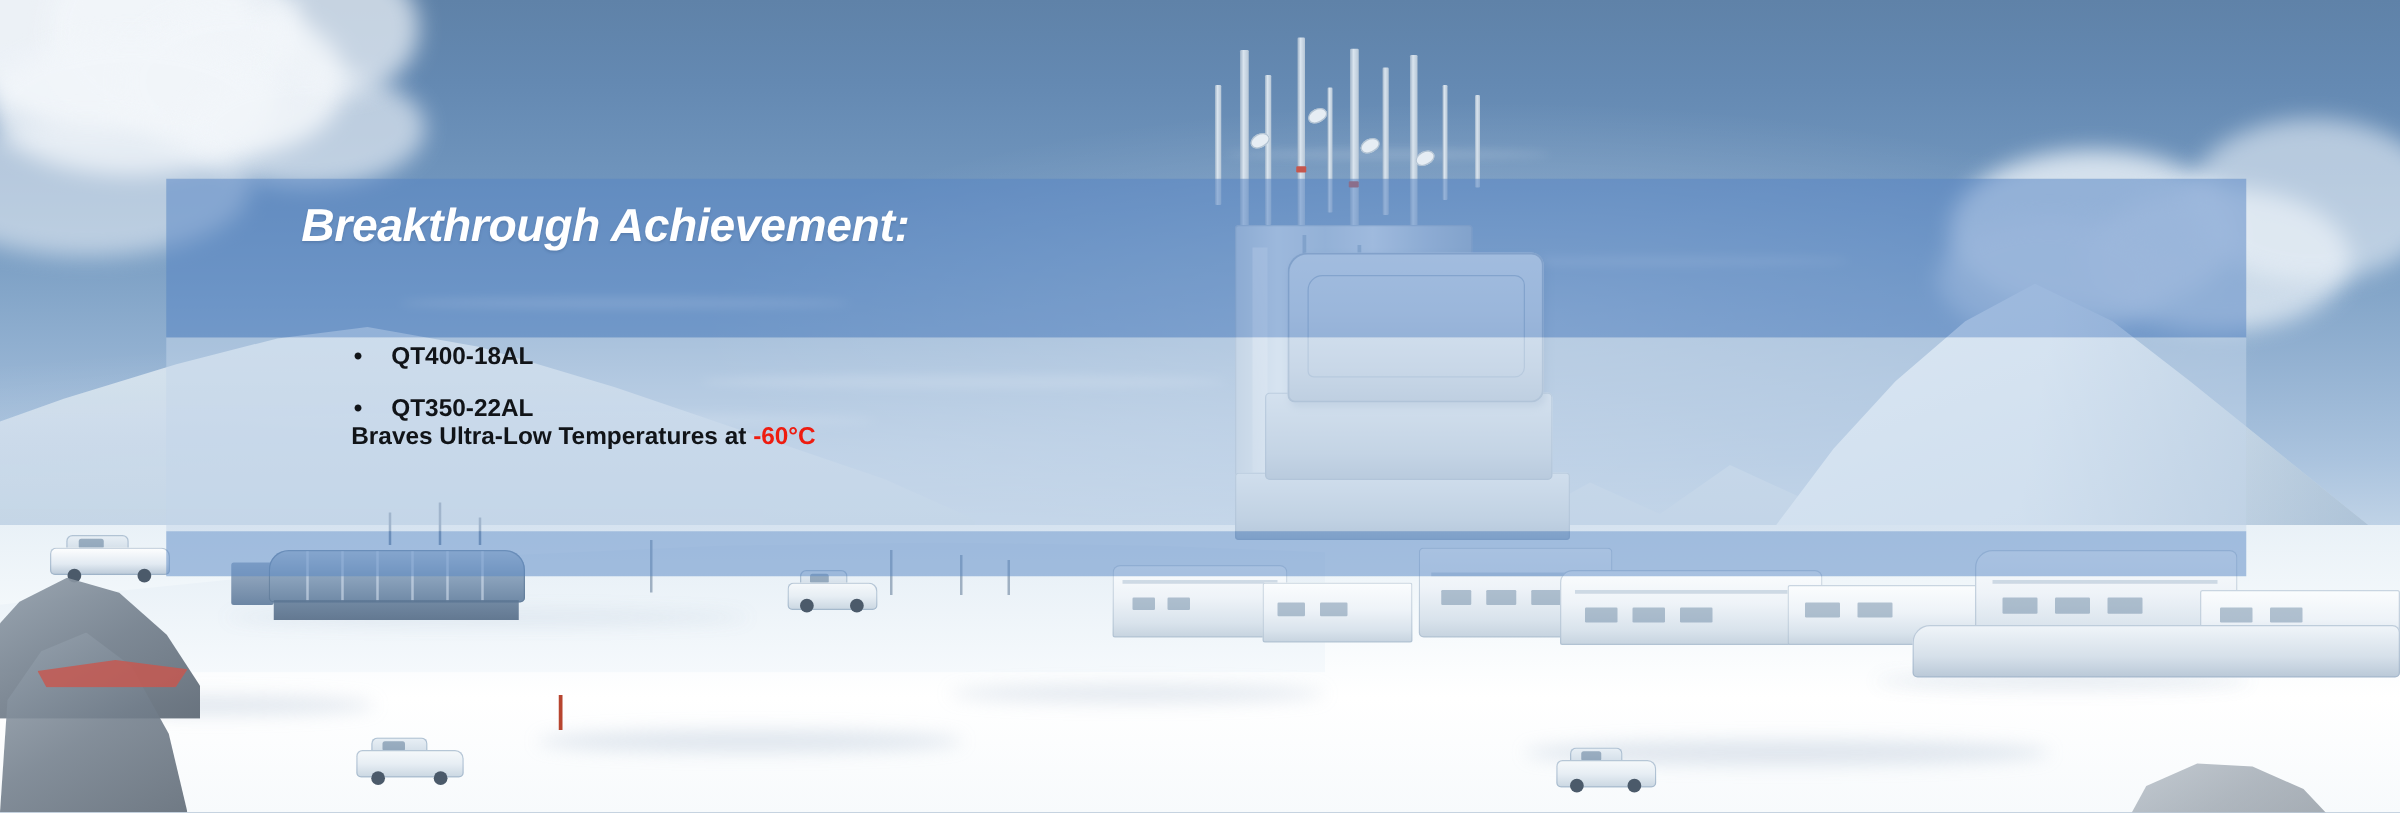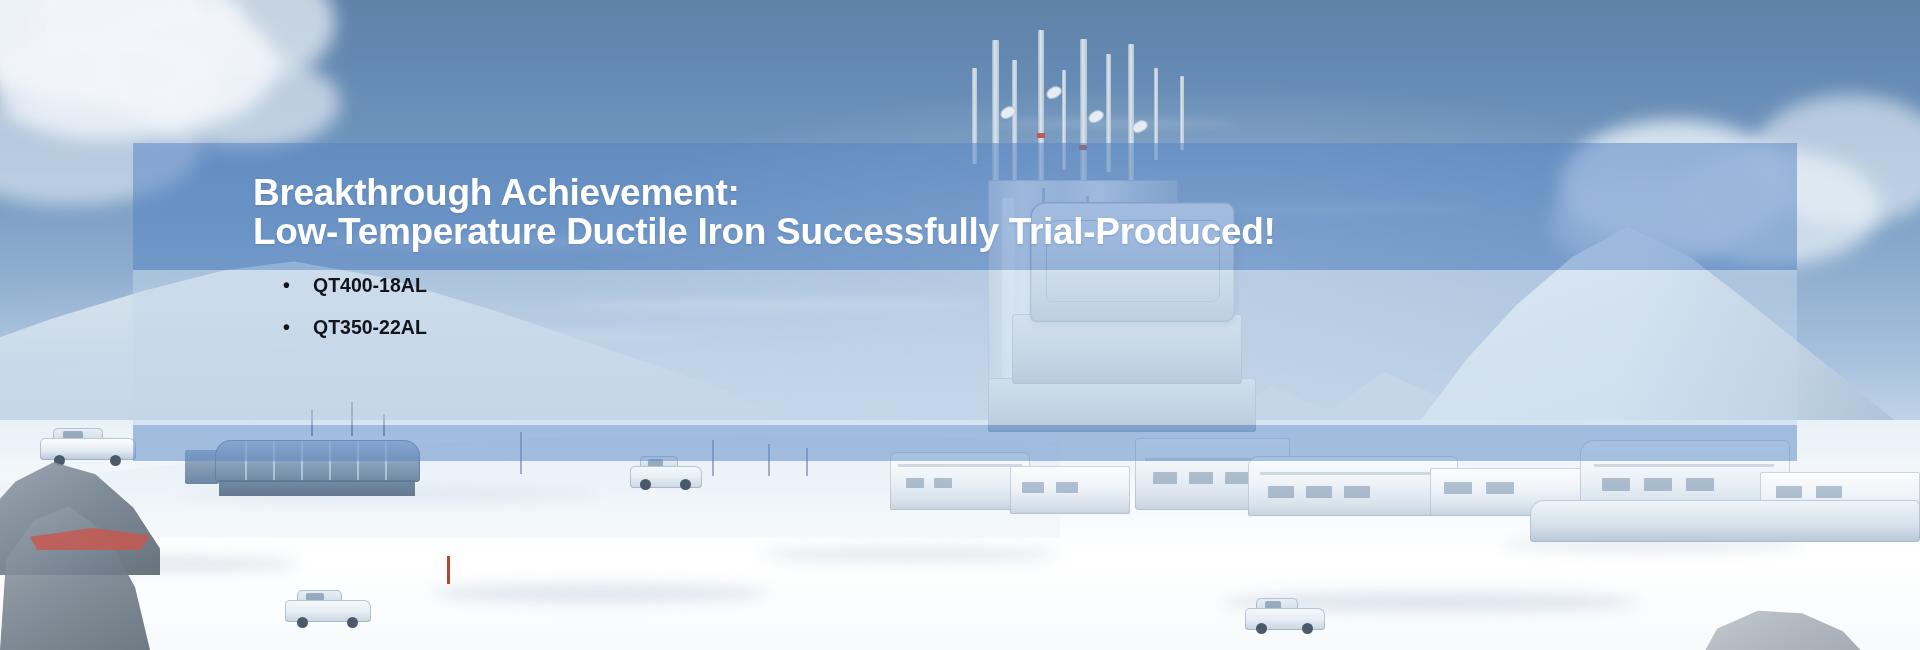--- a/index.html
+++ b/index.html
@@ -360,29 +360,30 @@
   }
   .band-1 { background: rgba(86,133,196,0.52); height: 127px; }
   .band-2 { background: rgba(196,214,234,0.50); height: 155px; }
   .band-3 { background: rgba(86,133,196,0.50); height: 36px; }
 
   
   .headline {
     position: absolute;
     left: 104px;
     top: 15px;
-    margin: 16px;
+    margin: 4px;
     color: #ffffff;
     font-family: "Liberation Sans", sans-serif;
     font-weight: bold;
     font-size: 37px;
     line-height: 37px;
     letter-spacing: -0.3px;
     white-space: nowrap;
     text-shadow: 0 1px 2px rgba(40,70,110,0.22);
+    font-style: italic;
   }
   .headline .hl-line { display: block; }
   .hl-line-2 { margin-top: 2px; }
 
   
   .bullets {
     position: absolute;
     left: 150px;
     top: 5px;
     margin: 0;
@@ -583,37 +584,37 @@
     <div class="rock rock-2"></div>
     <div class="rock rock-3"></div>
     <div class="red-marker"></div>
   </div>
 
   <div class="overlay">
 
     <div class="band band-1">
       <h1 class="headline">
         <span class="hl-line hl-line-1">Breakthrough Achievement:</span>
-        <span class="hl-line hl-line-2">Low-Temperature Ductile Iron Successfully Trial-Produced!</span>
       </h1>
     </div>
 
     <div class="band band-2">
       <ul class="bullets">
 
         <li class="bullet-item">
           <span class="bullet-head">
             <span class="bullet-dot">•</span><span>QT400-18AL</span>
           </span>
         </li>
 
         <li class="bullet-item">
           <span class="bullet-head">
             <span class="bullet-dot">•</span><span>QT350-22AL</span>
           </span>
+          <span class="bullet-sub"><span>Braves Ultra-Low Temperatures at </span><span class="temp">-60°C</span></span>
         </li>
 
       </ul>
     </div>
 
     <div class="band band-3"></div>
   </div>
 
 </div>
 

